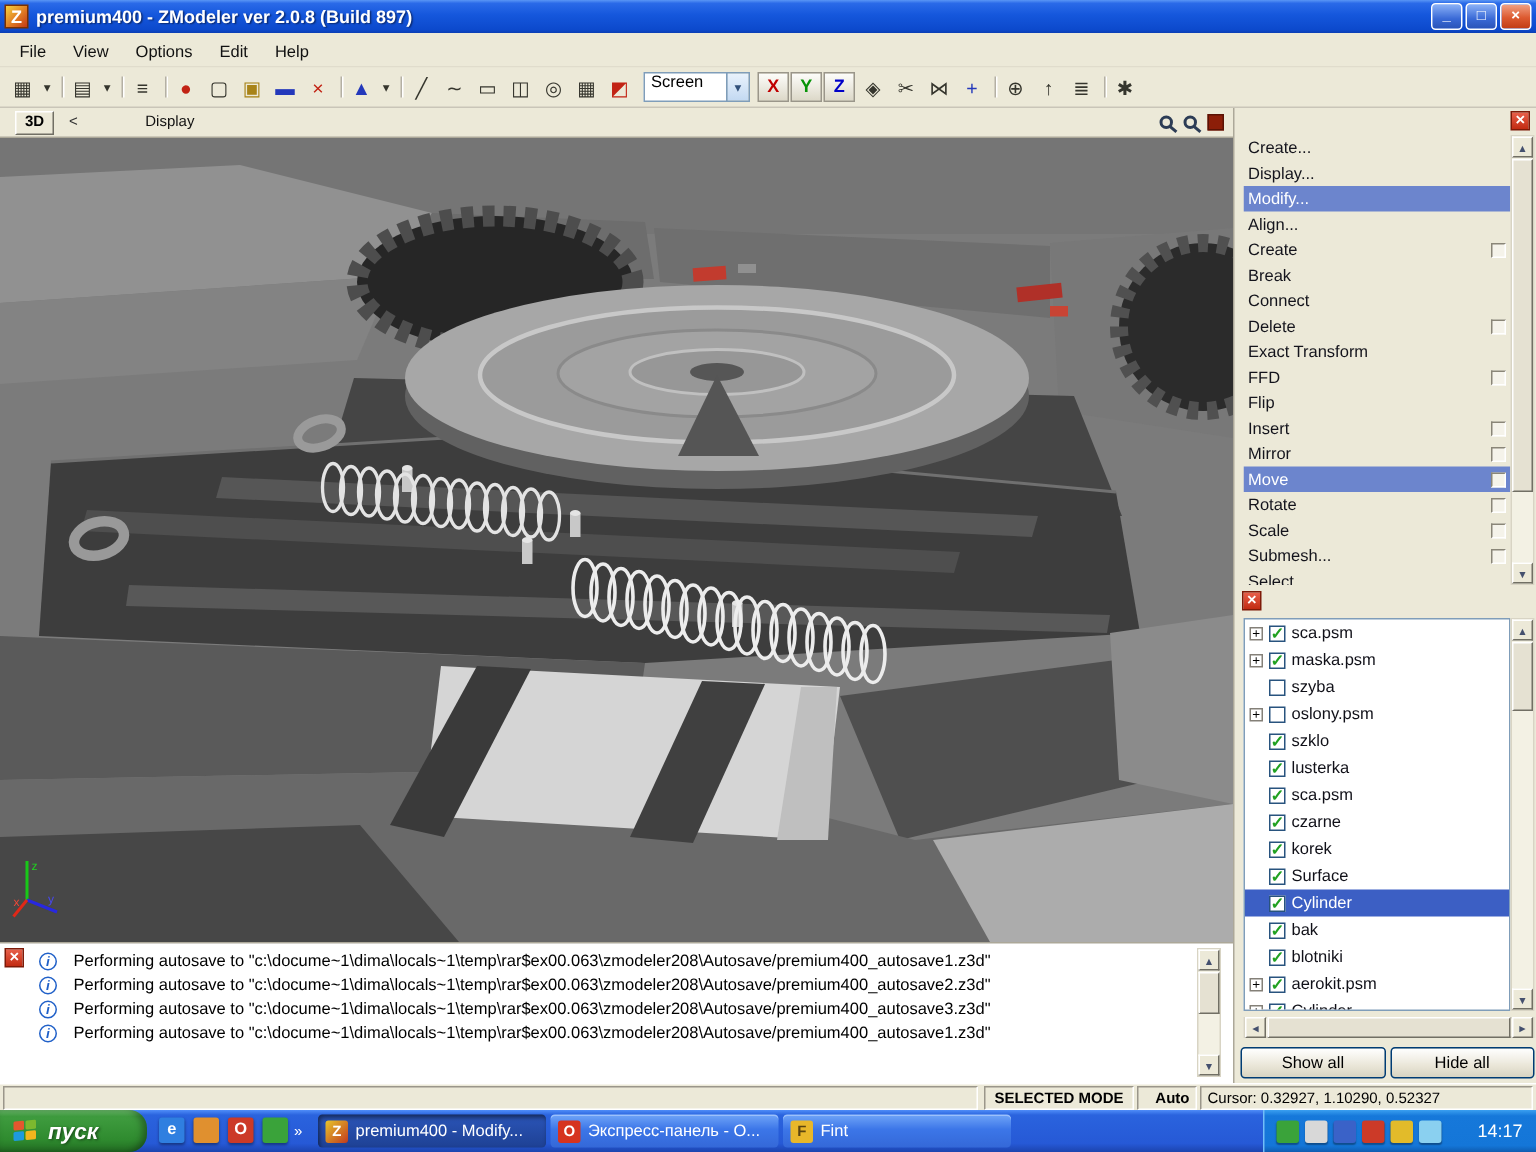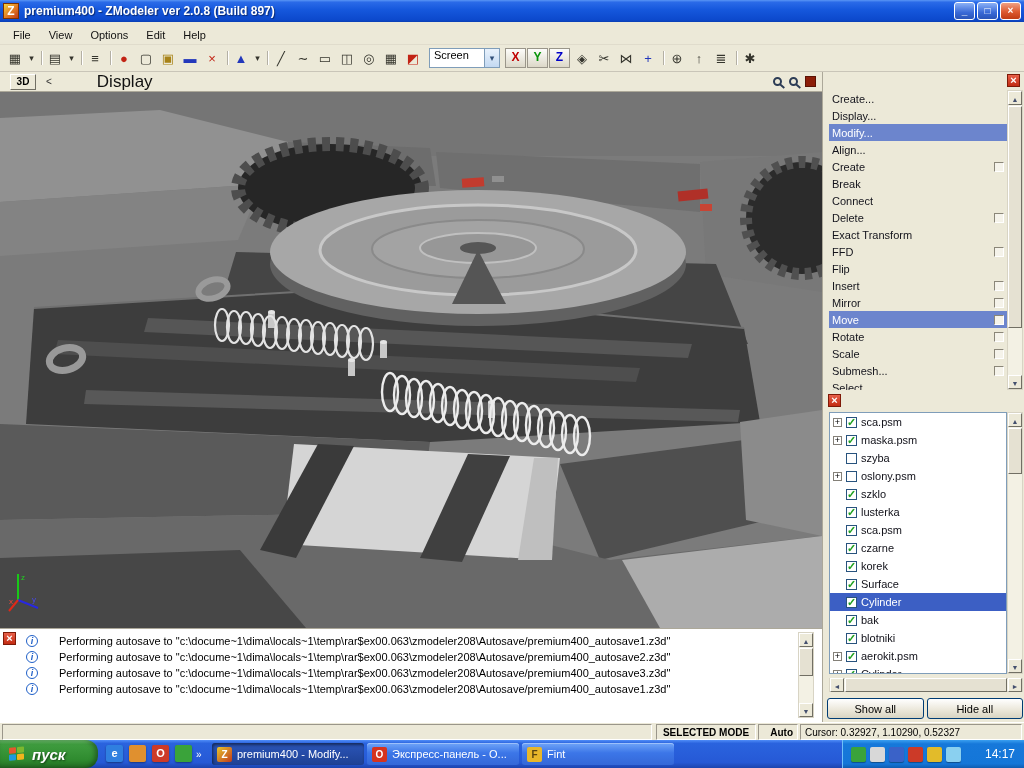--- a/index.html
+++ b/index.html
@@ -44,21 +44,21 @@
   .ax-btn { width:21px; height:20px; margin-right:1px; border:1px solid #9a968a;
     background:linear-gradient(180deg,#fdfdfa,#dcd8c8); font-weight:bold; font-size:12px; text-align:center; line-height:17px; }
   .ax-x { color:#c00000; } .ax-y { color:#089408; } .ax-z { color:#0000c8; }
 
   
   .vp-header { position:absolute; left:0; top:72px; width:822px; height:20px; background:#ece9d8;
     border-bottom:1px solid #aca899; display:flex; align-items:center; }
   .btn-3d { width:26px; height:16px; margin-left:10px; background:#ece9d8; border:1px solid;
     border-color:#fff #716f64 #716f64 #fff; font-size:10px; font-weight:bold; text-align:center; line-height:13px; }
   .vp-back { margin-left:10px; font-size:10px; color:#333; }
-  .vp-title { margin-left:5px; font-size:17px; color:#111;padding-left:40px; }
+  .vp-title { margin-left:5px; font-size:10px; color:#111;padding-left:40px; }
   .vp-tools { margin-left:auto; margin-right:6px; display:flex; align-items:center; gap:7px; }
   .mag { width:9px; height:9px; border:2px solid #2c3c55; border-radius:50%; position:relative; }
   .mag::after { content:""; position:absolute; width:6px; height:2px; background:#2c3c55;
     right:-5px; bottom:-3px; transform:rotate(40deg); }
   .vp-max { width:11px; height:11px; background:#8c1e08; border:1px solid #5a1204; }
 
   
   .viewport { position:absolute; left:0; top:92px; width:822px; height:536px; background:#7c7c7c; }
   .viewport svg { display:block; }
 
@@ -114,21 +114,21 @@
 
   .rp-buttons { position:absolute; top:626px; left:4px; width:196px; display:flex; gap:3px; }
   .rp-btn { flex:1; height:21px; border:1px solid #003c74; border-radius:3px;
     background:linear-gradient(180deg,#fff,#eae6d8 60%,#d8d4c2); font-size:11px; font-family:inherit; }
 
   
   .log { position:absolute; left:0; top:628px; width:822px; height:94px; background:#fff;
     border-top:1px solid #aca899; }
   .log-close { position:absolute; left:3px; top:3px; }
   .log-lines { position:absolute; left:26px; top:4px; right:28px; }
-  .log-line { height:16px; display:flex; align-items:center; gap:21px; }
+  .log-line { height:16px; display:flex; align-items:center; gap:11px; }
   .info-icon { width:12px; height:12px; border-radius:50%; background:#fff; border:1px solid #2060c8;
     color:#2060c8; font-size:9px; font-style:italic; font-weight:bold; text-align:center; line-height:10px; flex:none; }
   .info-icon::after { content:"i"; }
   .log-text { font-size:11px; color:#000; white-space:nowrap; }
 
   
   .statusbar { position:absolute; left:0; top:722px; width:1024px; height:18px; background:#ece9d8;
     border-top:1px solid #fff; }
   .st-cell { position:absolute; top:1px; height:16px; border:1px solid; border-color:#9a968a #fff #fff #9a968a;
     background:#ece9d8; font-size:10px; line-height:13px; padding:1px 4px; white-space:nowrap; }

